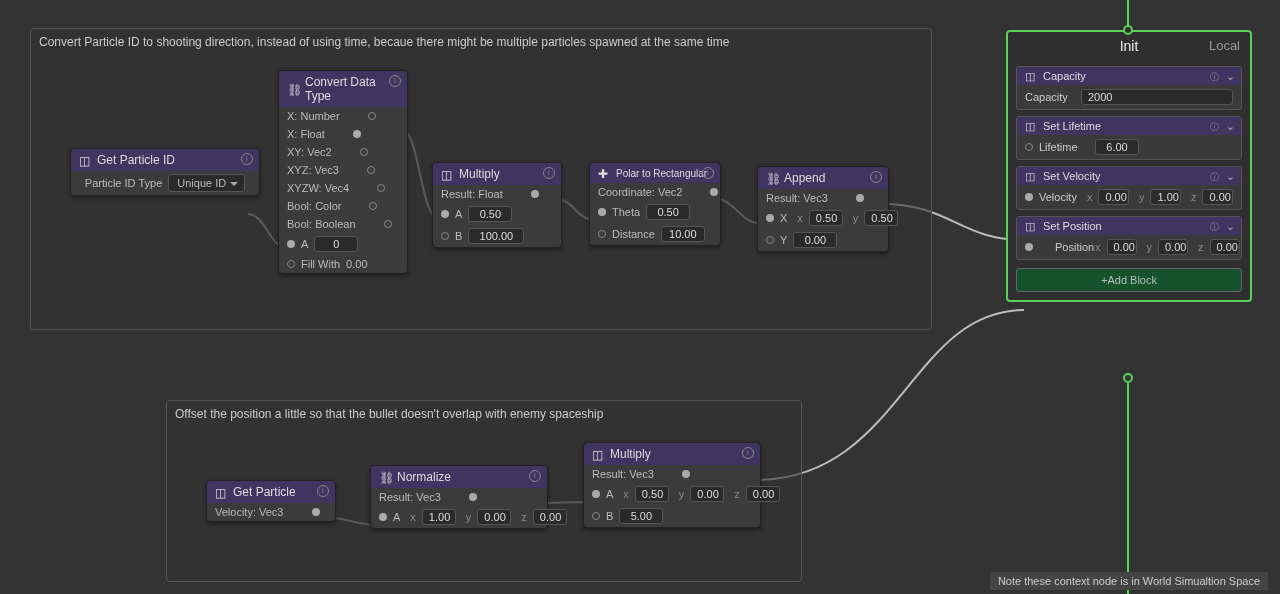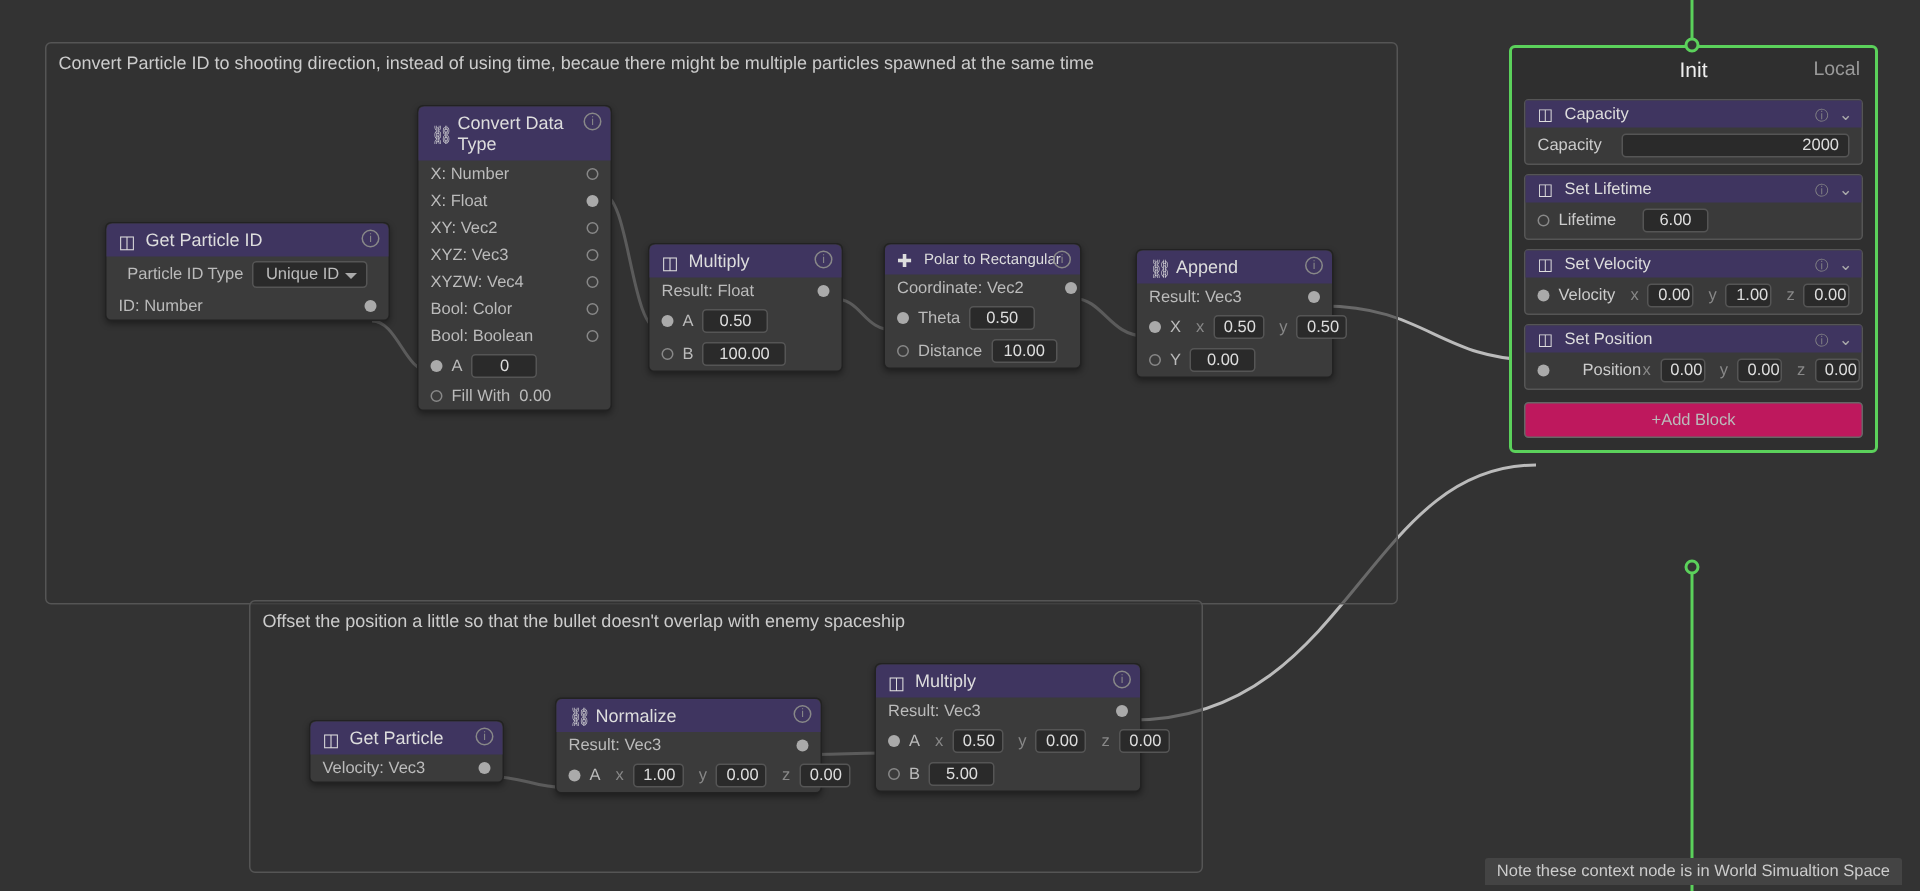--- a/index.html
+++ b/index.html
@@ -6,40 +6,40 @@
   body { background: #333; color: #ccc; width: 1280px; height: 594px; overflow: hidden; position: relative; font-size: 12px; }
   svg.wires { position: absolute; inset: 0; width: 1280px; height: 594px; pointer-events: none; }
 
   .group { position: absolute; border: 1px solid #555; border-radius: 4px; background: rgba(50,50,50,0.6); }
   .group-title { position: absolute; top: 6px; left: 8px; color: #ccc; font-size: 12px; }
 
   .node { position: absolute; background: #3b3b3b; border: 1px solid #222; border-radius: 4px; box-shadow: 0 2px 4px rgba(0,0,0,.4); }
   .node-header { background: #3f3560; color: #ddd; padding: 4px 8px; border-radius: 4px 4px 0 0; display: flex; align-items: center; gap: 6px; position: relative; }
   .node-header .info { position: absolute; right: 6px; top: 4px; width: 12px; height: 12px; border: 1px solid #888; border-radius: 50%; font-size: 8px; line-height: 10px; text-align: center; color: #888; }
   .row { display: flex; align-items: center; padding: 3px 8px; gap: 6px; font-size: 11px; color: #bbb; }
-  .row.right { justify-content: space-between; gap: 28px; }
+  .row.right { justify-content: flex-start; gap: 28px; }
   .row.between { justify-content: center; }
   .port { width: 8px; height: 8px; border-radius: 50%; background: #888; flex: 0 0 8px; }
   .port.out { background: #aaa; }
   .port.empty { background: transparent; border: 1px solid #888; }
   .label { white-space: nowrap; }
   .valbox { background: #2a2a2a; border: 1px solid #555; border-radius: 3px; padding: 1px 6px; min-width: 44px; text-align: center; color: #ddd; }
   .select { background: #2a2a2a; border: 1px solid #555; border-radius: 3px; padding: 2px 18px 2px 8px; position: relative; }
   .select::after { content: ""; position: absolute; right: 6px; top: 7px; border: 4px solid transparent; border-top-color: #aaa; }
 
   .context { position: absolute; border: 2px solid #5bd15b; border-radius: 4px; background: #2f2f2f; }
   .context-title { text-align: center; padding: 6px 12px; color: #eee; font-size: 14px; position: relative; }
   .context-title .local { position: absolute; right: 10px; top: 6px; color: #999; font-size: 13px; }
   .block { margin: 6px 8px; background: #3a3a3a; border: 1px solid #555; border-radius: 3px; }
   .block-header { background: #3f3560; padding: 3px 8px; display: flex; align-items: center; gap: 6px; position: relative; color: #ddd; font-size: 11px; }
   .block-header .toggle { position: absolute; right: 22px; top: 4px; color: #888; font-size: 9px; }
   .block-header .chevron { position: absolute; right: 6px; top: 3px; color: #aaa; }
   .block-row { display: flex; align-items: center; gap: 6px; padding: 4px 8px; font-size: 11px; }
   .axis { color: #888; margin-left: 4px; }
-  .addblock { margin: 8px; background: #be185d; border: 1px solid #666; border-radius: 3px; text-align: center; padding: 5px 0; color: #bbb; font-size: 11px; }
+  .addblock { margin: 8px; background: #14532d; border: 1px solid #666; border-radius: 3px; text-align: center; padding: 5px 0; color: #bbb; font-size: 11px; }
 
   .note { position: absolute; right: 12px; bottom: 4px; background: #444; padding: 3px 8px; border-radius: 2px 2px 0 0; color: #ccc; font-size: 11px; }
   .stub { position: absolute; width: 10px; height: 10px; border: 2px solid #5bd15b; border-radius: 50%; background: #333; }
   .ico { width: 12px; height: 12px; flex: 0 0 12px; }
 </style>
 </head>
 <body>
 
 <svg class="wires">
 
@@ -52,40 +52,36 @@
   <path d="M716 199 C735 199 740 224 763 224" stroke="#999" stroke-width="2" fill="none"></path>
 
   <path d="M882 204 C950 204 960 240 1024 240" stroke="#bbb" stroke-width="2" fill="none"></path>
 
   <path d="M330 518 C350 518 355 525 377 525" stroke="#999" stroke-width="2" fill="none"></path>
   <path d="M542 503 C565 503 565 502 590 502" stroke="#999" stroke-width="2" fill="none"></path>
 
   <path d="M755 480 C900 480 910 310 1024 310" stroke="#bbb" stroke-width="2" fill="none"></path>
 </svg>
 
-<div class="group" style="left:30px; top:28px; width:902px; height:375px;">
+<div class="group" style="left:30px; top:28px; width:902px; height:302px;">
   <div class="group-title">Convert Particle ID to shooting direction, instead of using time, becaue there might be multiple particles spawned at the same time</div>
 </div>
 <div class="group" style="left:166px; top:400px; width:636px; height:182px;">
   <div class="group-title">Offset the position a little so that the bullet doesn't overlap with enemy spaceship</div>
 </div>
 
 <div class="node" style="left:70px; top:148px; width:190px;">
   <div class="node-header">
       <span class="ico">◫</span>
       <span>Get Particle ID</span>
       <span class="info">i</span>
     </div>
   <div class="row between">
     <span class="label">Particle ID Type</span>
     <div class="select"><span>Unique ID</span></div>
-  </div>
-  <div class="row right">
-    <span class="label">ID: Number</span>
-    <span class="port out"></span>
   </div>
 </div>
 
 <div class="node" style="left:278px; top:70px; width:130px;">
   <div class="node-header">
       <span class="ico">⛓</span>
       <span>Convert Data Type</span>
       <span class="info">i</span>
     </div>
   <div class="row right">
@@ -263,21 +259,21 @@
 
   <div class="block">
     <div class="block-header">
         <span class="ico">◫</span>
         <span>Capacity</span>
         <span class="toggle">ⓘ</span>
         <span class="chevron">⌄</span>
       </div>
     <div class="block-row">
         <span style="width:50px;">Capacity</span>
-        <span class="valbox" style="flex:1; text-align:right;">2000</span>
+        <span class="valbox" style="flex:1; text-align:left;">2000</span>
       </div>
   </div>
 
   <div class="block">
     <div class="block-header">
         <span class="ico">◫</span>
         <span>Set Lifetime</span>
         <span class="toggle">ⓘ</span>
         <span class="chevron">⌄</span>
       </div>

